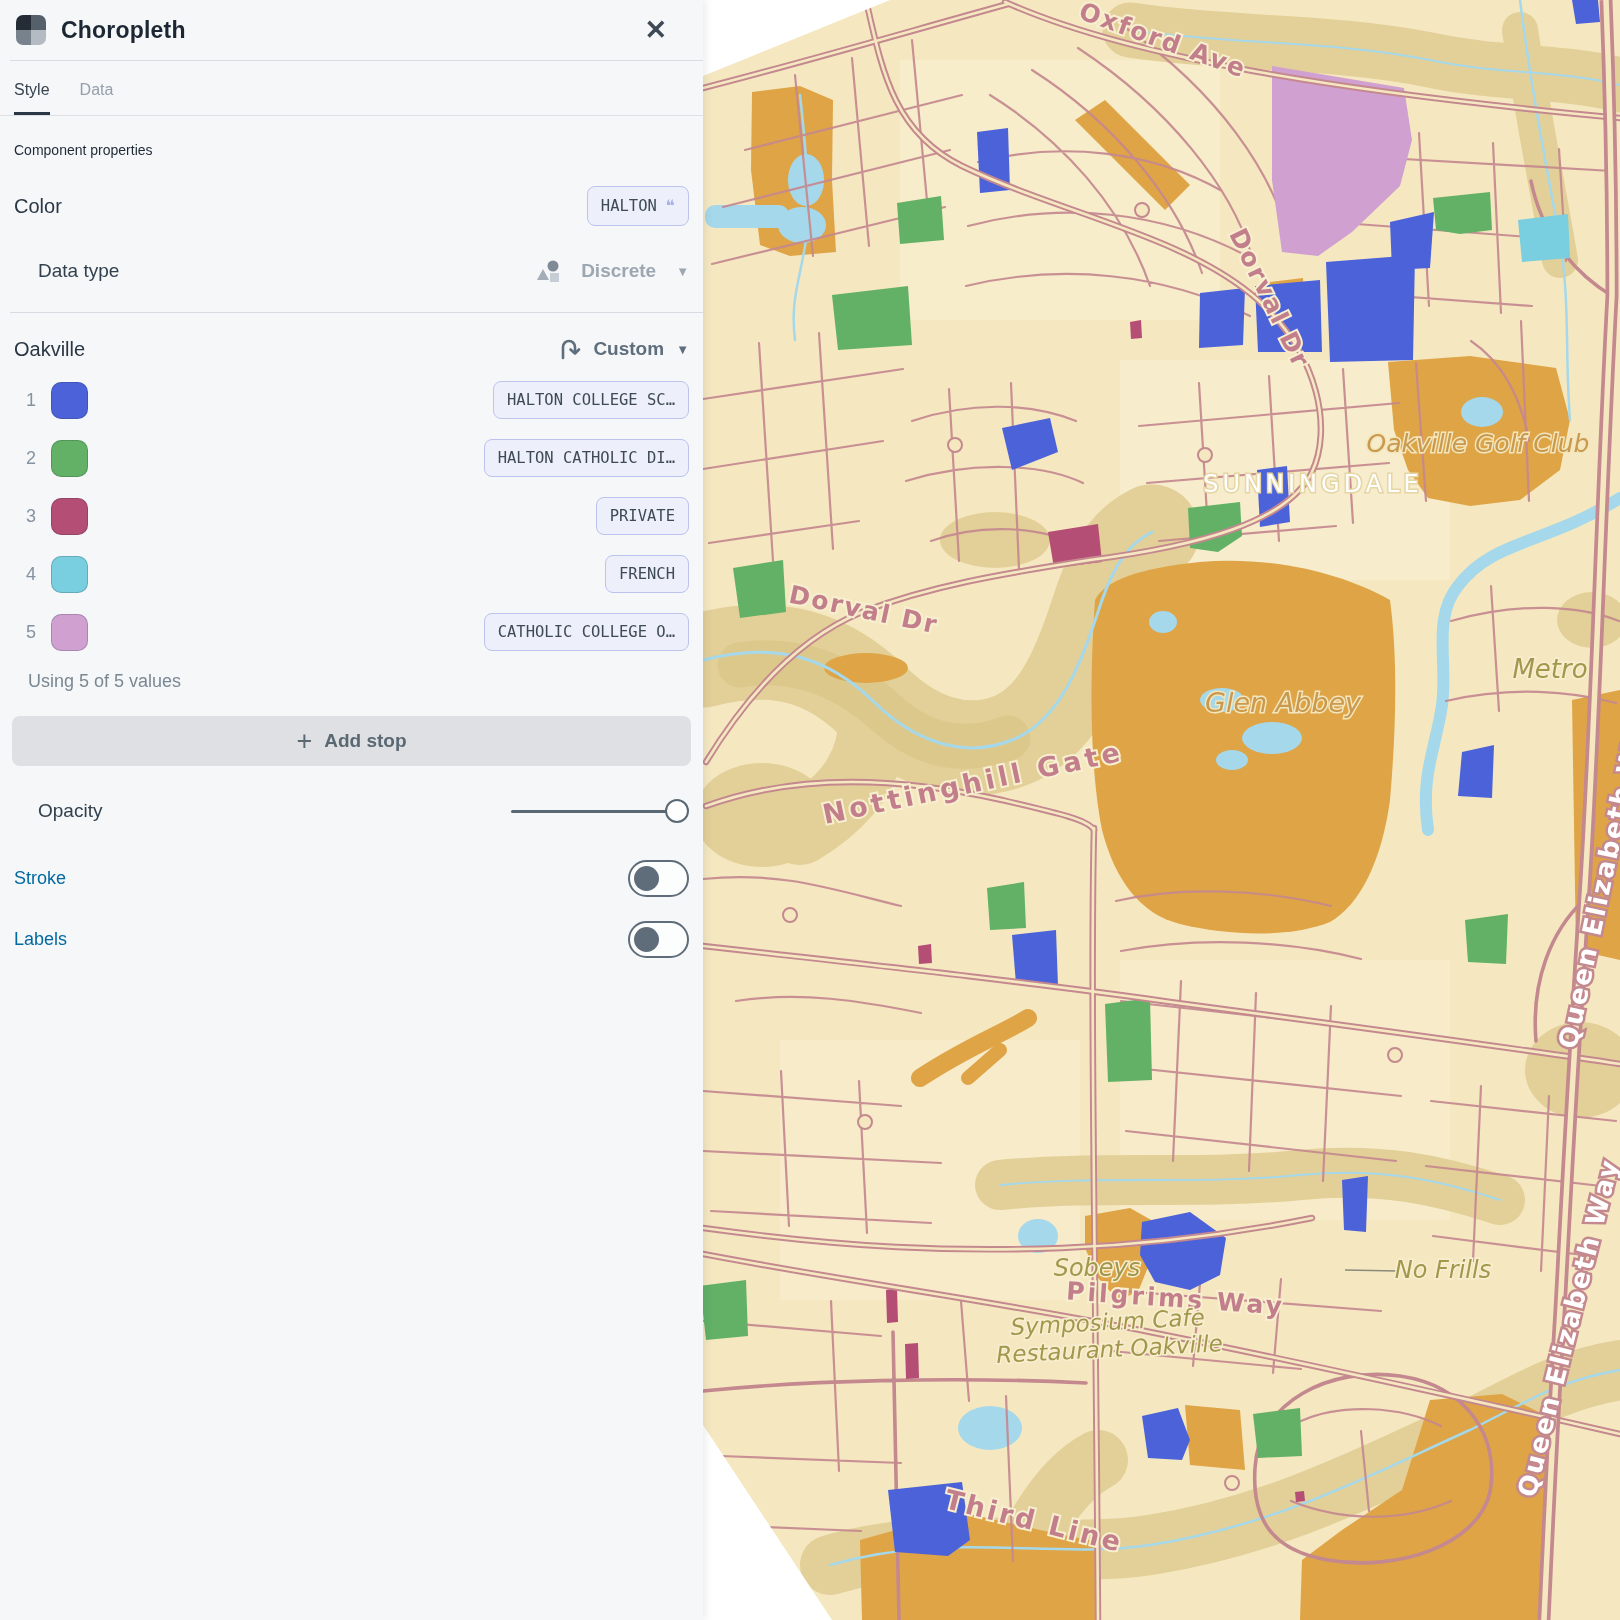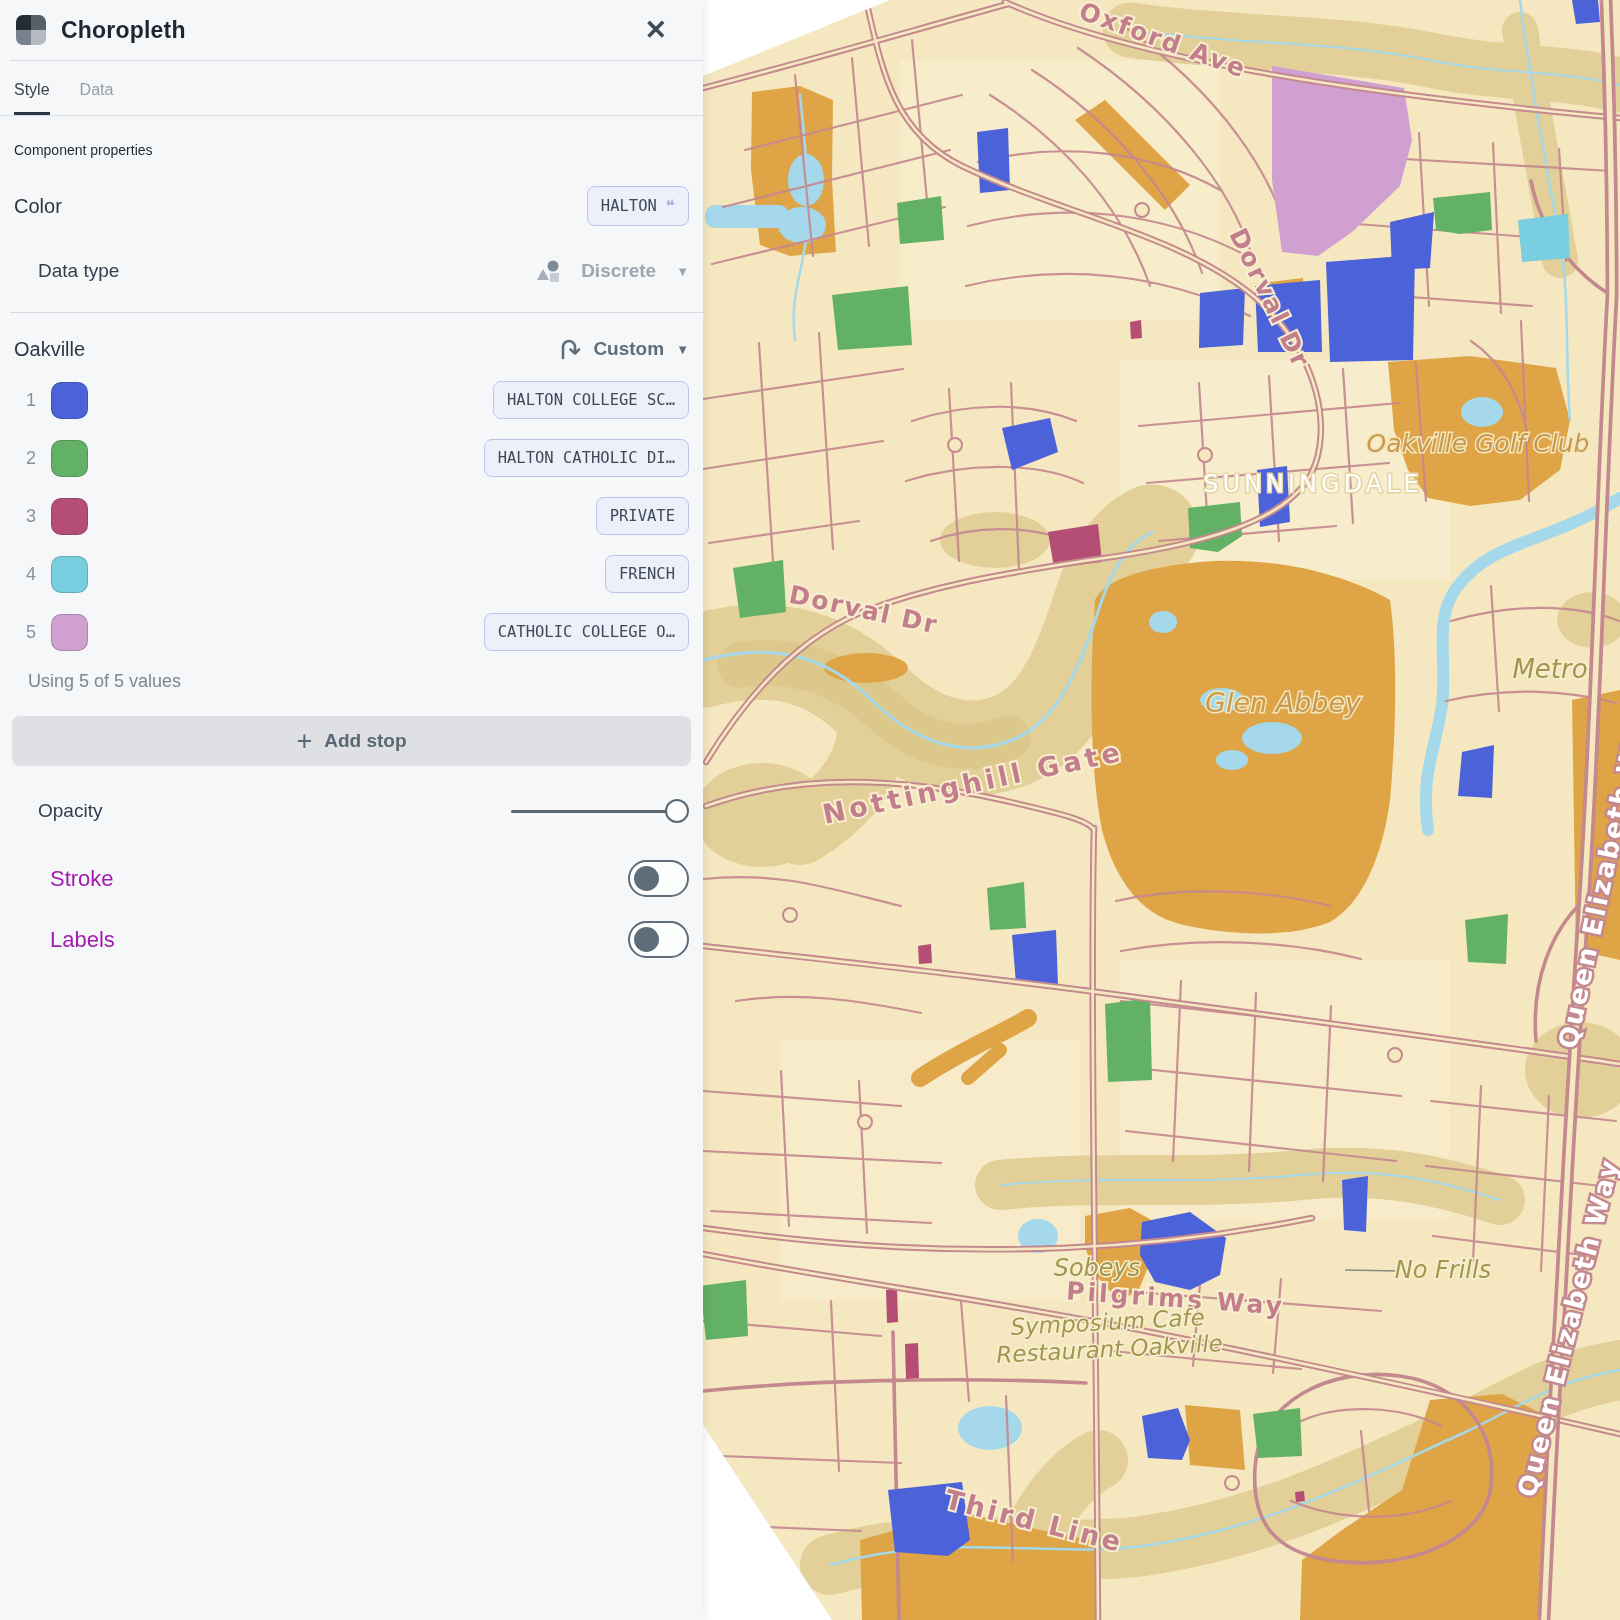--- a/index.html
+++ b/index.html
@@ -44,21 +44,21 @@
   .add-stop { margin:24px 12px 0; height:50px; background:#DEE0E3; border-radius:8px;
     display:flex; align-items:center; justify-content:center; gap:12px;
     font-size:19px; font-weight:700; color:#5A6873; cursor:pointer; }
   .plus { font-size:27px; font-weight:400; line-height:0; }
   .opacity-row { margin:32px 14px 0 38px; }
   .slider { position:relative; width:178px; height:26px; cursor:pointer;}
   .slider .track { position:absolute; left:0; right:12px; top:11.5px; height:3px; background:#5A6873; border-radius:2px;}
   .slider .thumb { position:absolute; right:0; top:1px; width:24px; height:24px; border-radius:50%;
     background:#FEFEFE; border:2.5px solid #5A6873; }
   .toggle-row { margin:36px 14px 0; }
-  .toggle-row .row-label { font-size:22px; color:#a21caf;margin-left:36px; }
+  .toggle-row .row-label { font-size:18px; color:#0369a1; }
   .toggle { width:61px; height:37px; border:2.5px solid #5F6D7A; border-radius:19px;
     position:relative; background:#FCFDFD; cursor:pointer; }
   .toggle .knob { position:absolute; left:4px; top:3.5px; width:25px; height:25px;
     border-radius:50%; background:#5F6D7A; }
 
   
   .map { flex:1; position:relative; background:#FFFFFF; }
   .map svg { display:block; width:917px; height:1620px; }
   .road-min { stroke:var(--m-road); stroke-width:2.2; fill:none; opacity:.92; stroke-linecap:round;}
   .road-med { stroke:var(--m-road); stroke-width:3.6; fill:none; stroke-linecap:round;}

